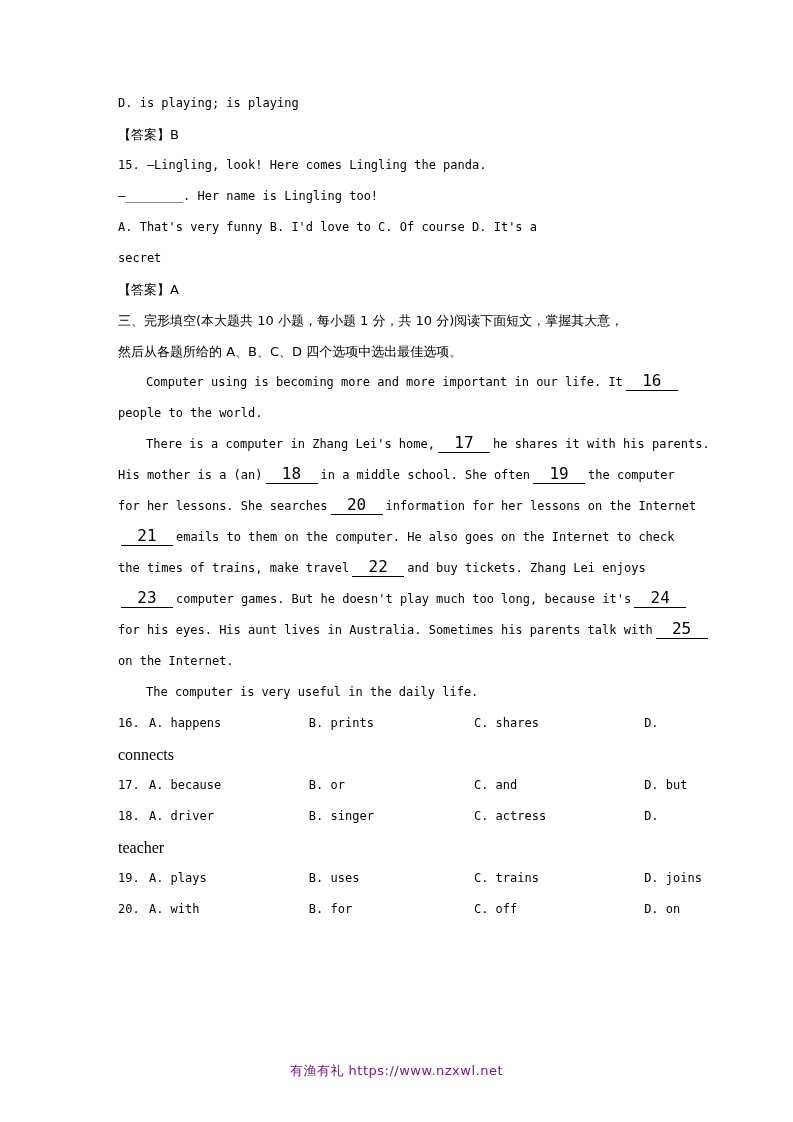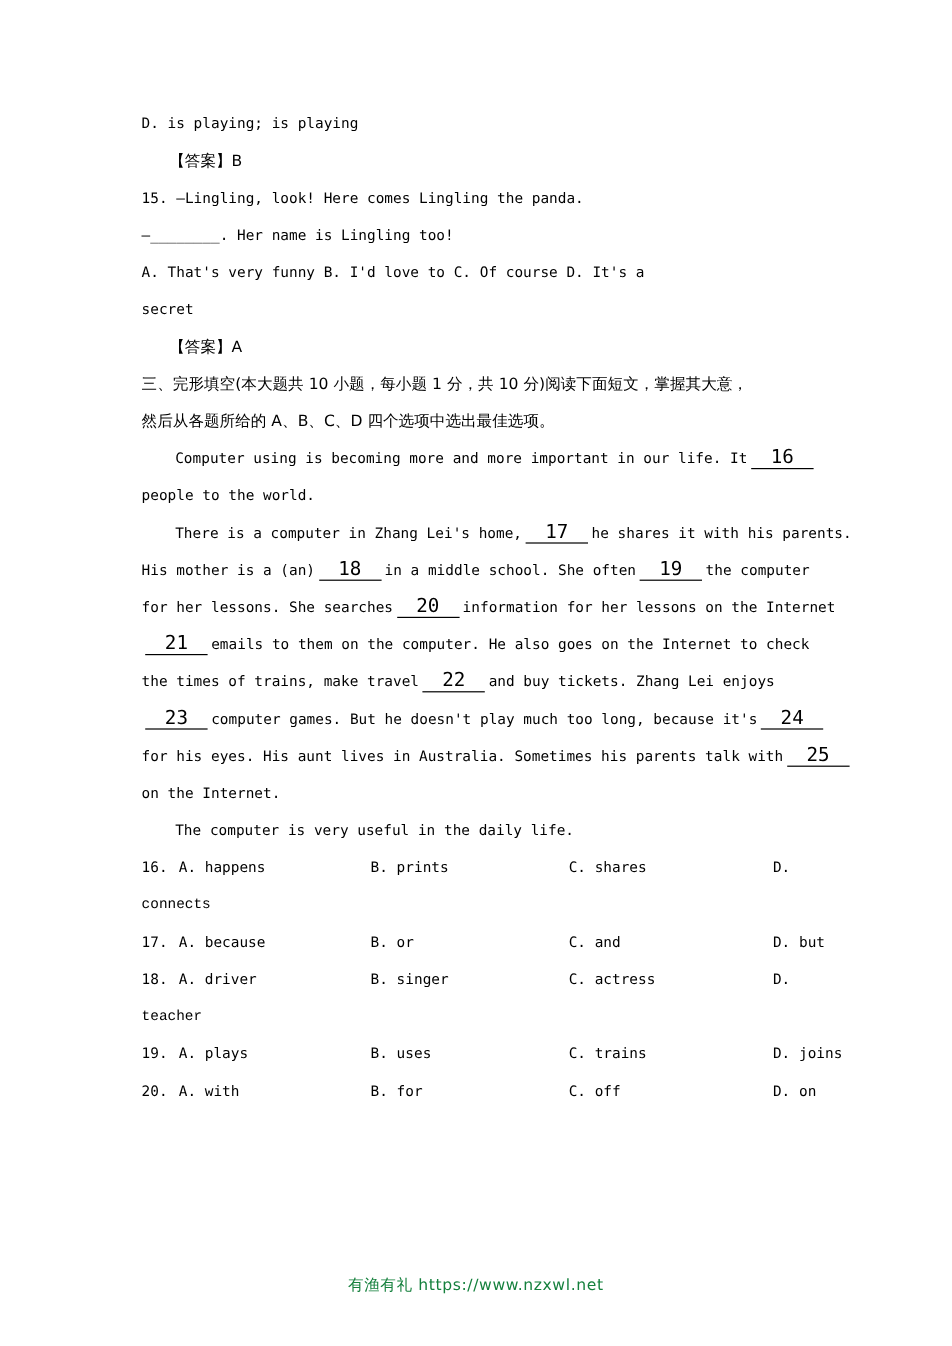--- a/index.html
+++ b/index.html
@@ -20,21 +20,20 @@
     left: 0; top: 0;
     width: 793px;
     height: 1122px;
     box-sizing: border-box;
     padding: 88px 56px 0 118px;
   }
   .answer {
     font-family: "DejaVu Sans", sans-serif;
     font-size: 13px;
     line-height: 31px;
-    margin-left: 23px;
   }
   .indent {
     display: inline-block;
     width: 28px;
   }
   .blank {
     display: inline-block;
     min-width: 52px;
     text-align: center;
     border-bottom: 1px solid #000;
@@ -54,34 +53,34 @@
     line-height: 31px;
     vertical-align: top;
     padding: 0;
   }
   .c-num { width: 30px; }
   .c-a { width: 155px; margin-left: 21px; }
   .c-b { width: 160px; }
   .c-c { width: 165px; }
   .c-d { width: 90px; }
   .overflow-word {
-    font-family: Liberation Mono, monospace;
-    font-size: 12px;
+    font-family: Liberation Serif, serif;
+    font-size: 16px;
     line-height: 31px;
     display: block;
   }
   .footer {
     position: absolute;
     left: 0;
     bottom: 42px;
     width: 100%;
     text-align: center;
     font-family: "DejaVu Sans", sans-serif;
     font-size: 13px;
-    color: #15803d;
+    color: #701a75;
     letter-spacing: 0.5px;
   }
   .passage {
     font-family: "DejaVu Sans Mono", monospace;
     font-size: 12px;
     line-height: 31px;
   }
   .passage-block { margin: 0; }
   .hdr-cn {
     font-family: "DejaVu Sans", sans-serif;

